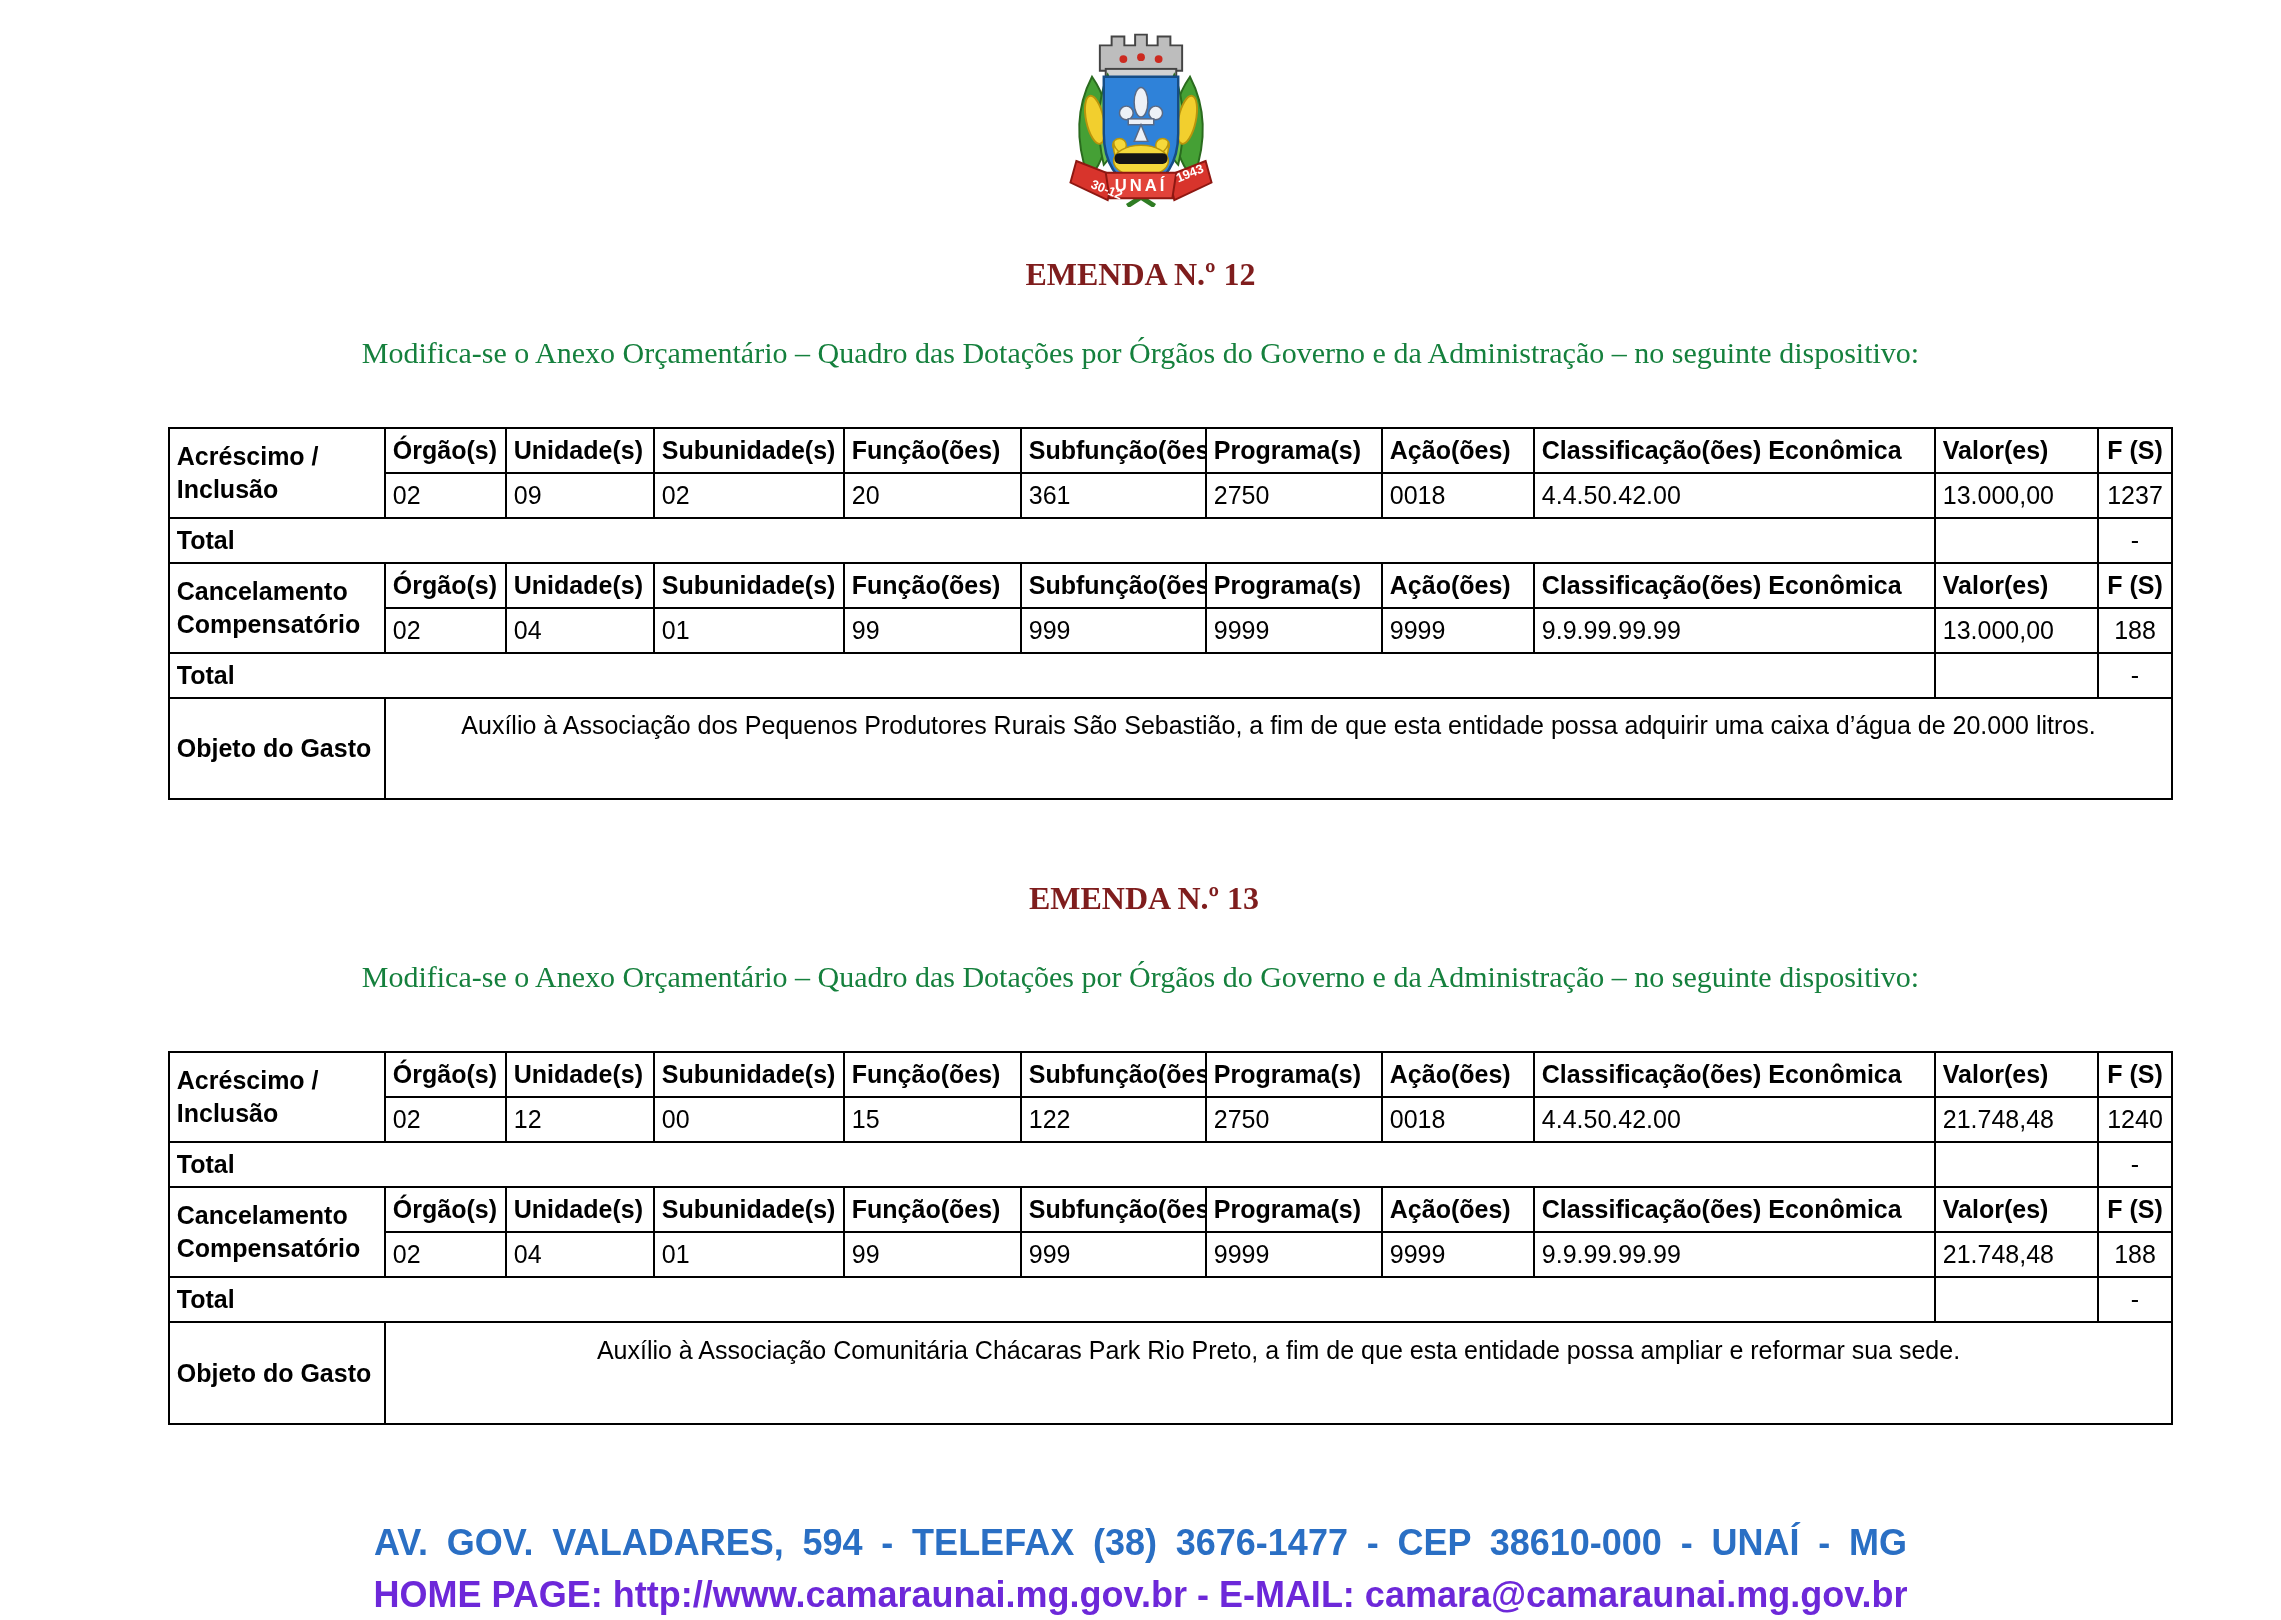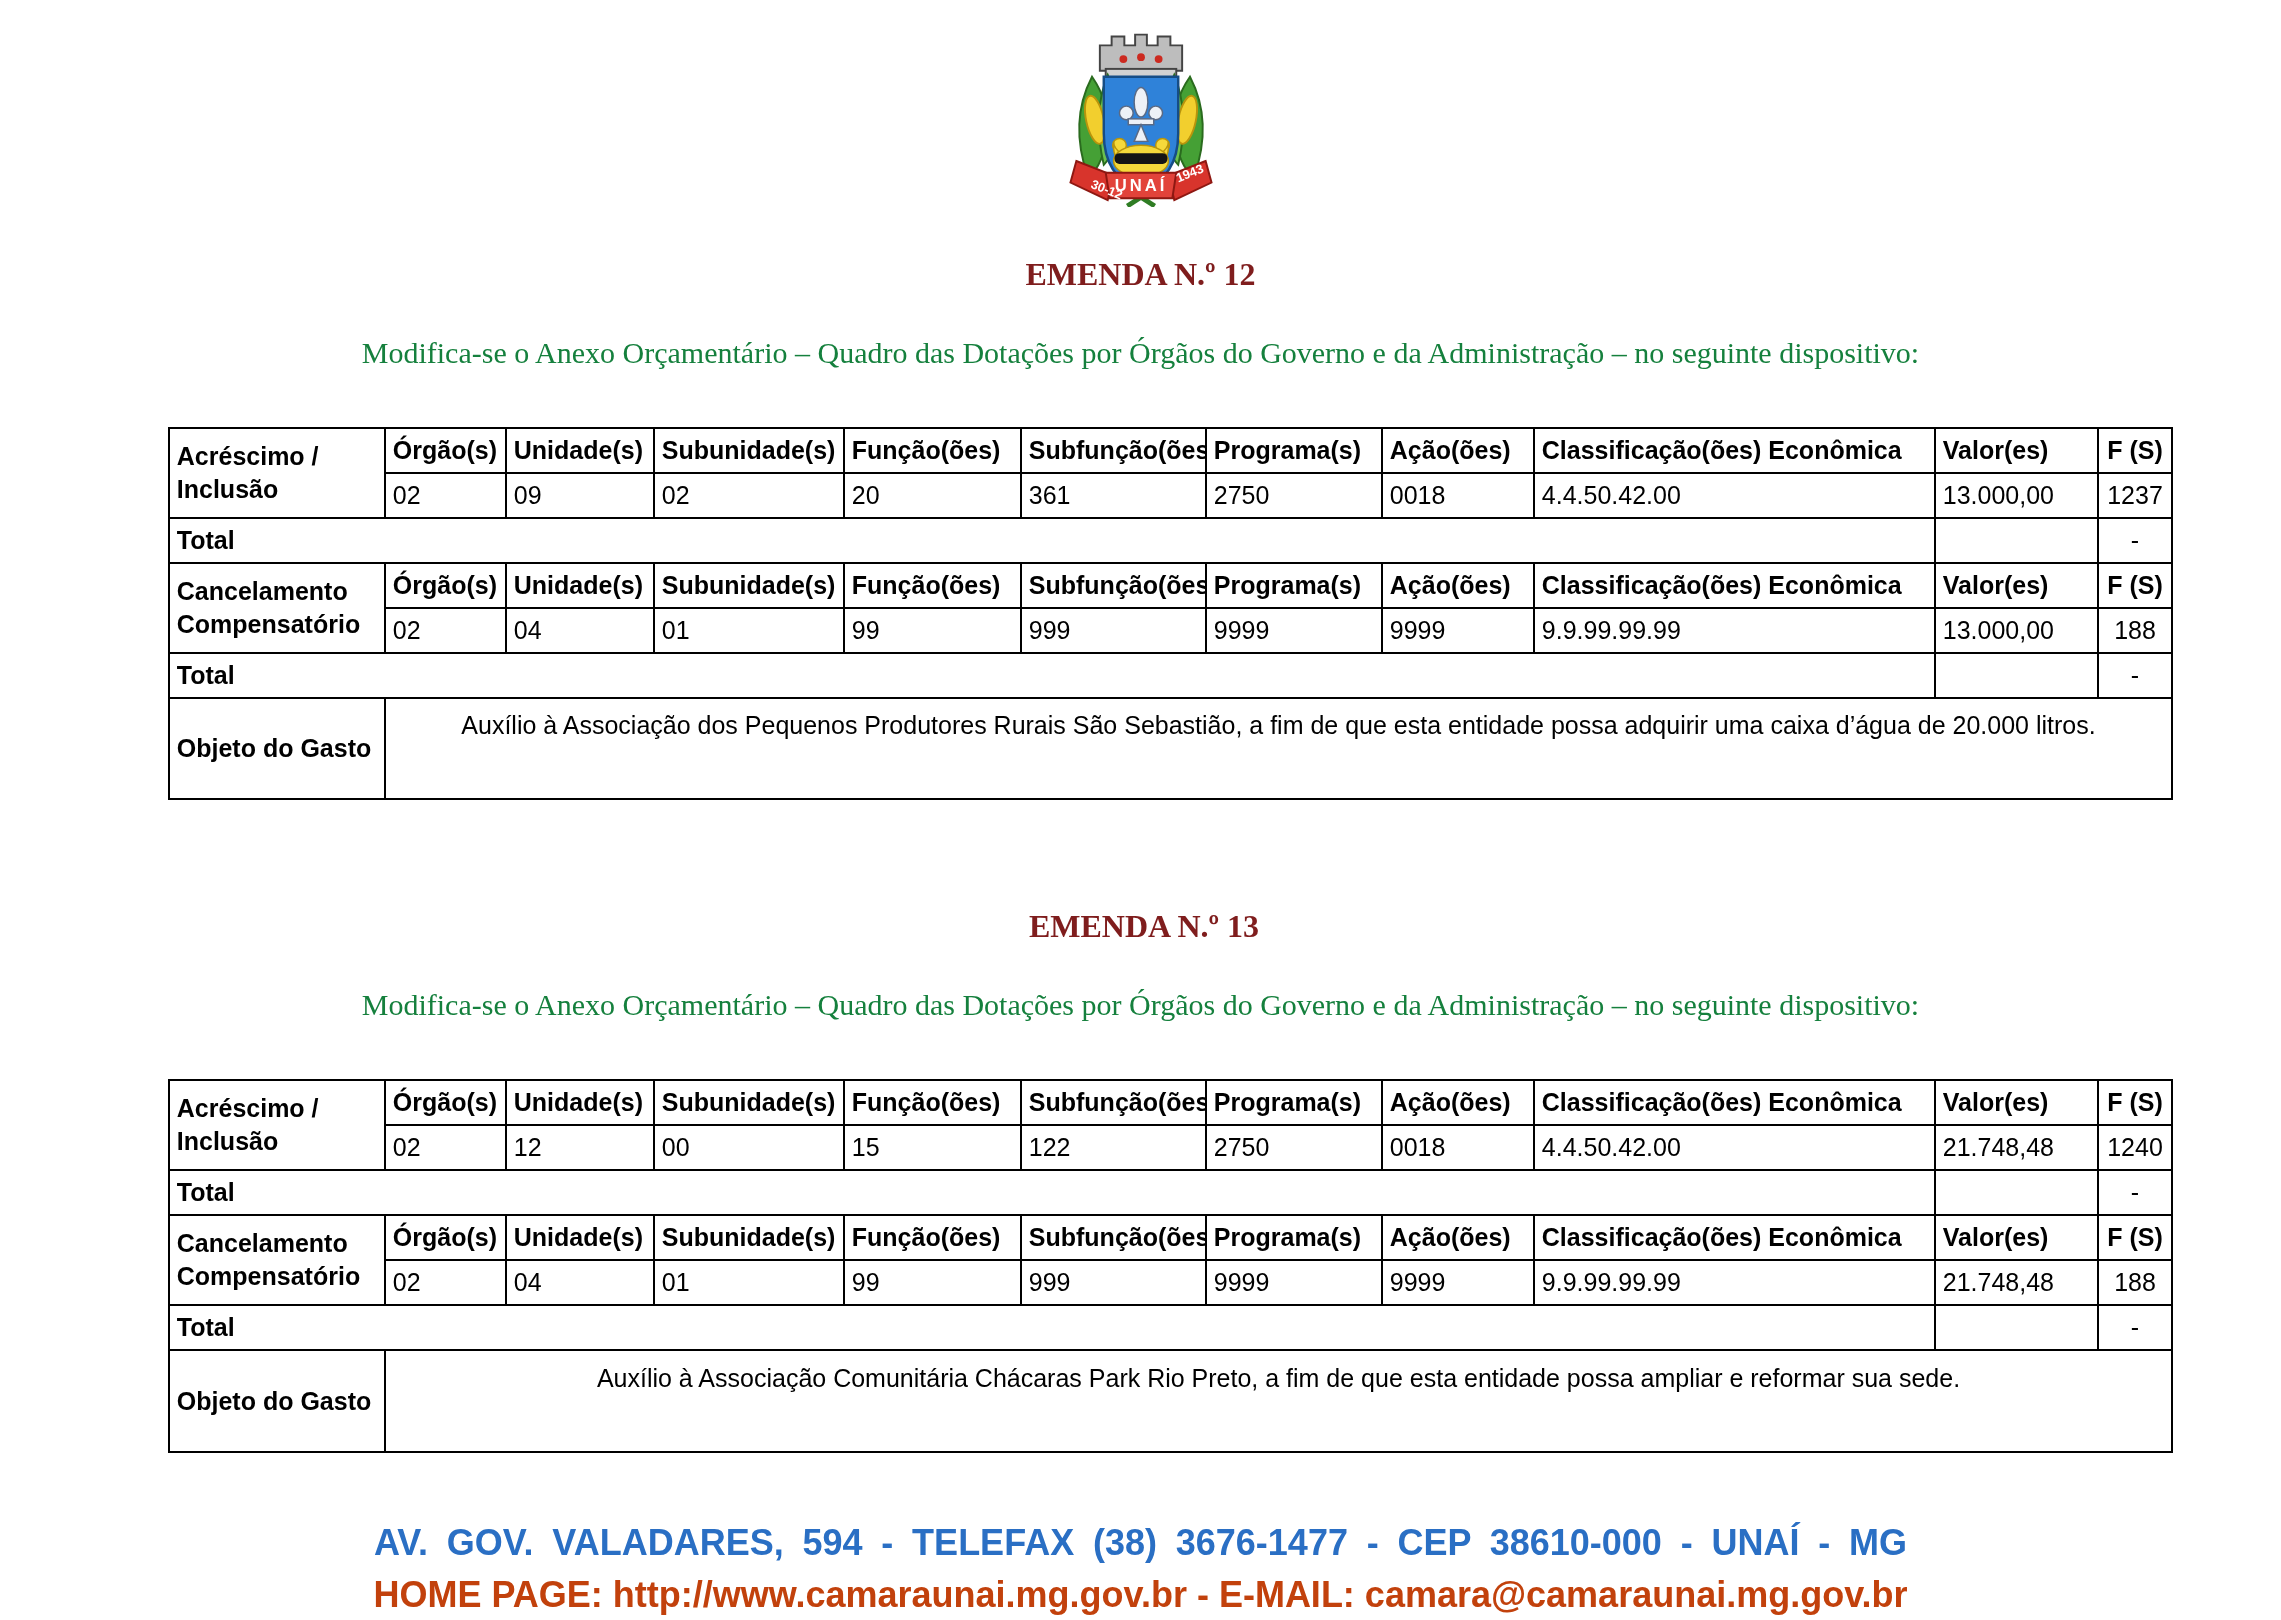--- a/index.html
+++ b/index.html
@@ -19,21 +19,21 @@
   
   .emenda-title {
     margin:0; text-align:center; font-family:"Liberation Serif", serif;
     font-size:32px; font-weight:bold; color:#7f1d1d;
   }
   .emenda-intro {
     margin:0; text-align:center; font-family:"Liberation Serif", serif;
     font-size:30px; color:#15803d;
   }
   #emenda-0 .emenda-title { margin-top:47px; }
-  #emenda-1 .emenda-title { margin-top:108px;padding-left:7px; }
+  #emenda-1 .emenda-title { margin-top:80px;padding-left:7px; }
   .emenda-intro { margin-top:43px; }
 
   
   table.dotacao {
     border-collapse:collapse; table-layout:fixed;
     margin-left:168px; width:2002px; margin-top:57px;
     font-size:25px;
     padding-left:24px;
   }
   table.dotacao td {
@@ -49,21 +49,21 @@
   table.dotacao .objeto-row td { border-top:2.9px solid #000; height:86px; }
   table.dotacao .obj-lbl { font-weight:bold; white-space:normal; }
   table.dotacao .obj-txt { white-space:normal; vertical-align:top; padding-top:11.7px; line-height:1.25; }
 
   
   .footer {
     position:absolute; left:0; top:1517px; width:100%;
     text-align:center; font-weight:bold; font-size:36px; line-height:1.45;
   }
   .footer-line1 { color:#2A6FC4; word-spacing:8.8px; }
-  .footer-line2 { color:#c2410c; }
+  .footer-line2 { color:#6d28d9; }
 </style>
 </head>
 <body>
 
 <div class="page">
 
   <header class="letterhead">
     <svg width="158" height="191" viewBox="0 0 160 195" aria-hidden="true">
 
       <path d="M38,56 L38,30 L50,30 L50,21 L63,21 L63,30 L74,30 L74,19 L86,19 L86,30 L97,30 L97,21 L110,21 L110,30 L122,30 L122,56 Z" fill="#bdbdbd" stroke="#444" stroke-width="2"></path>

